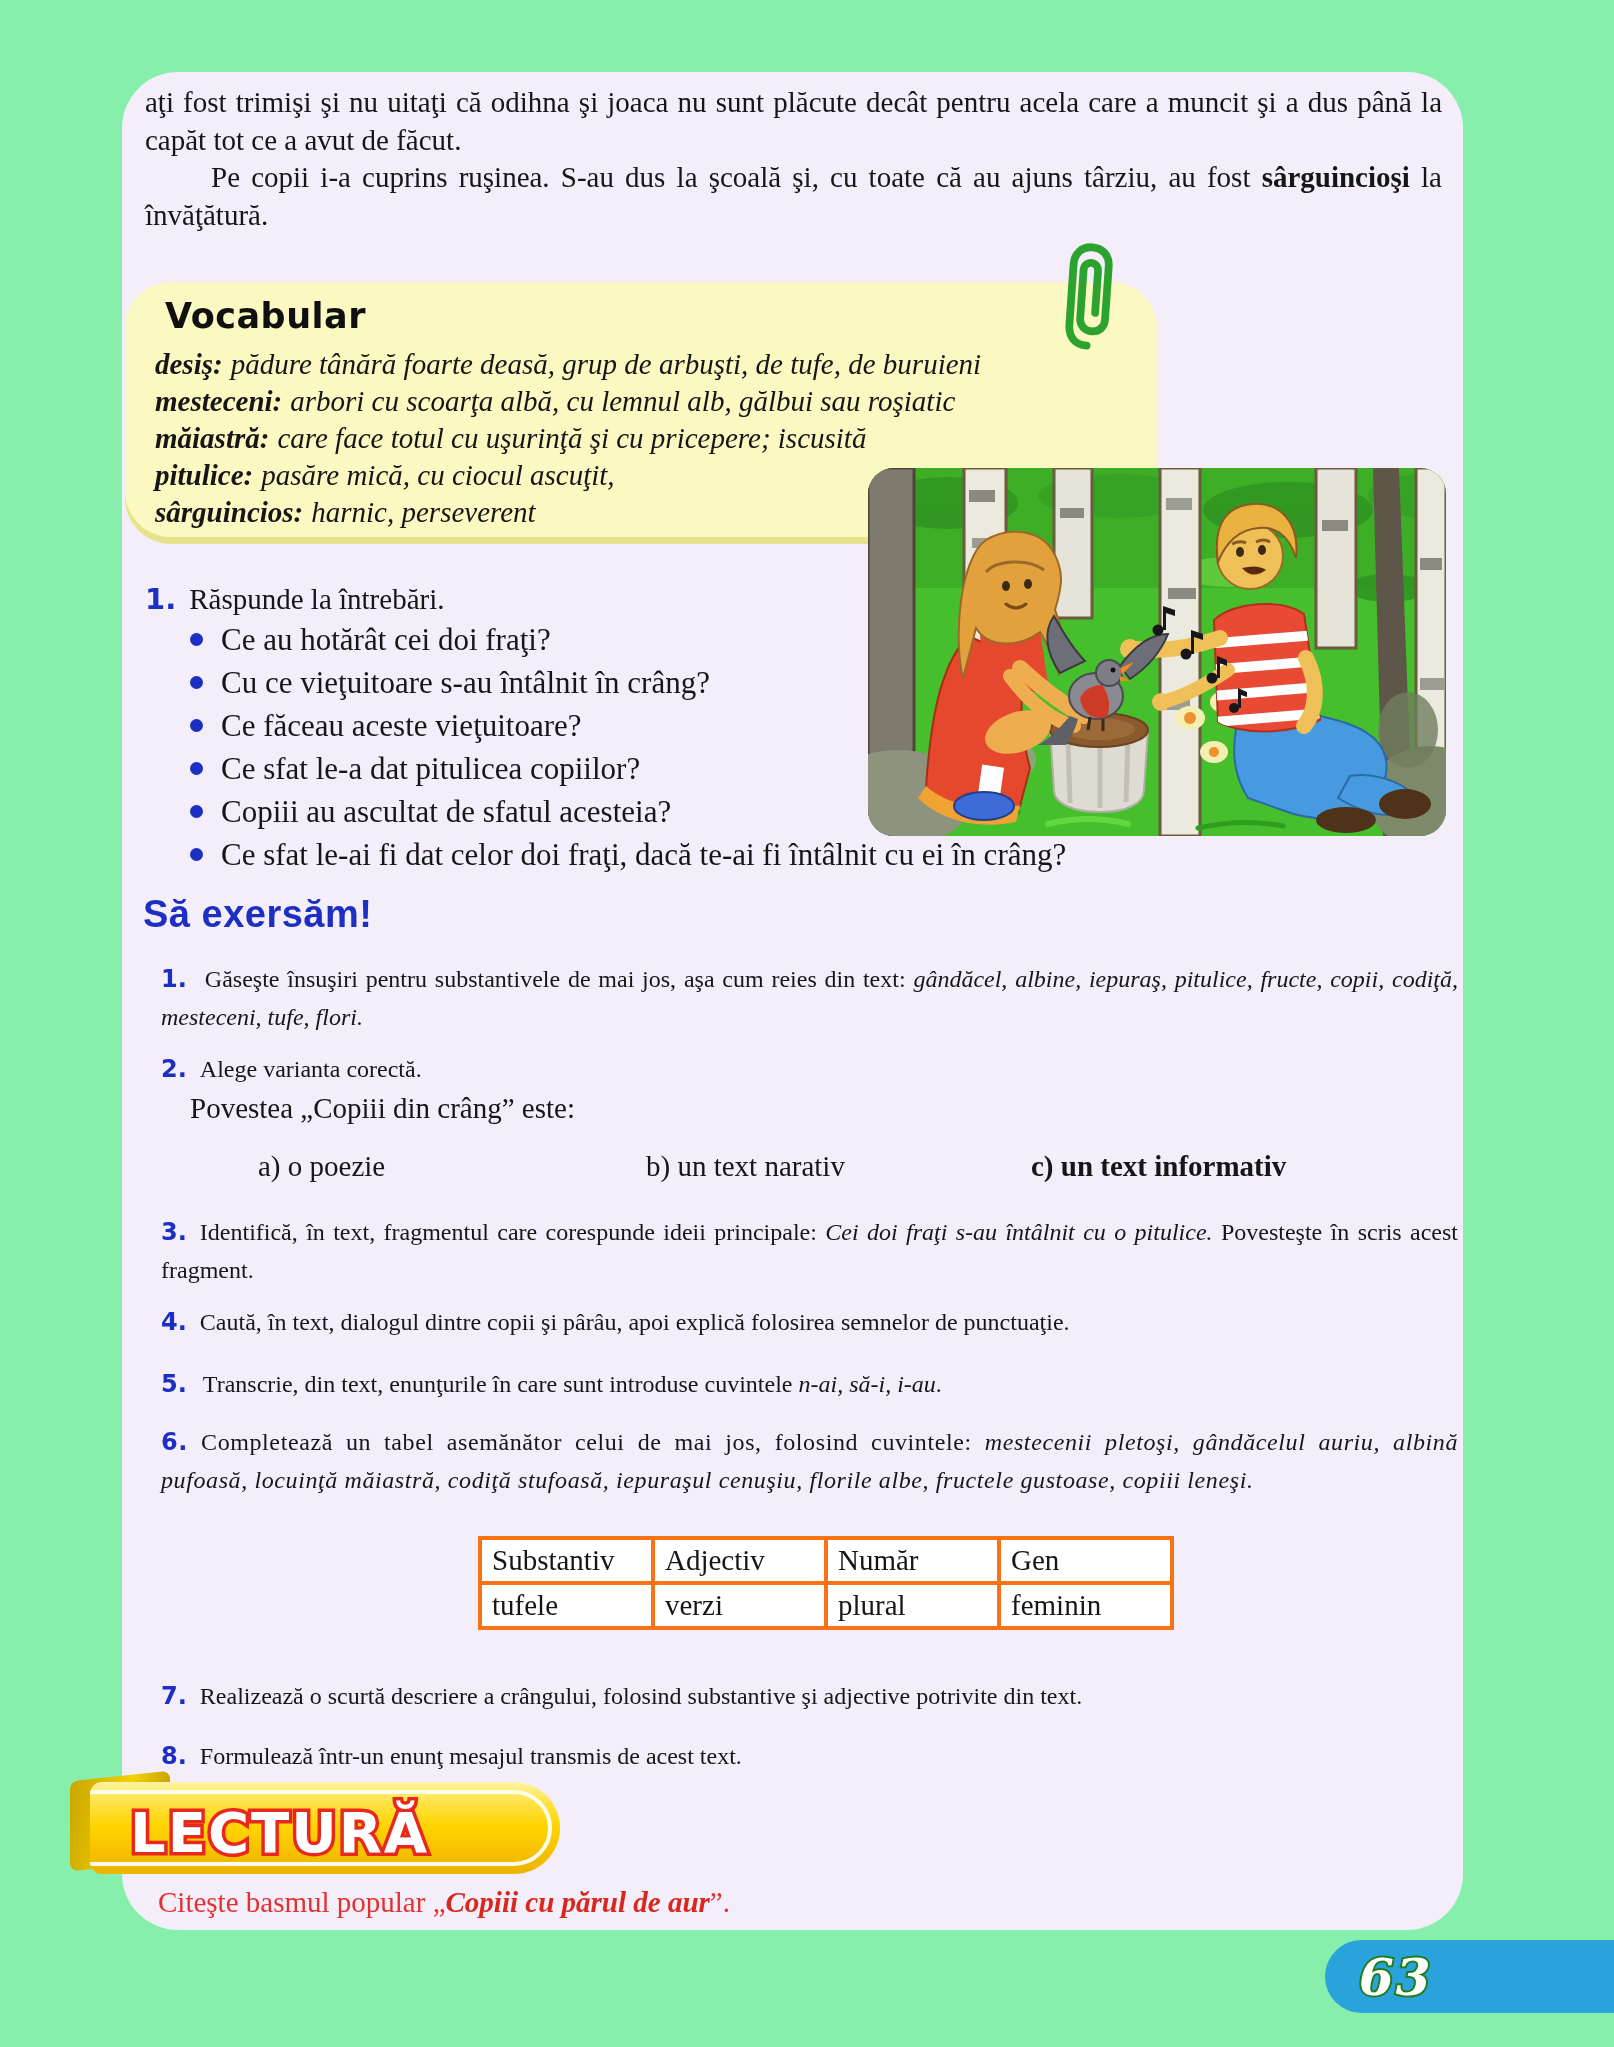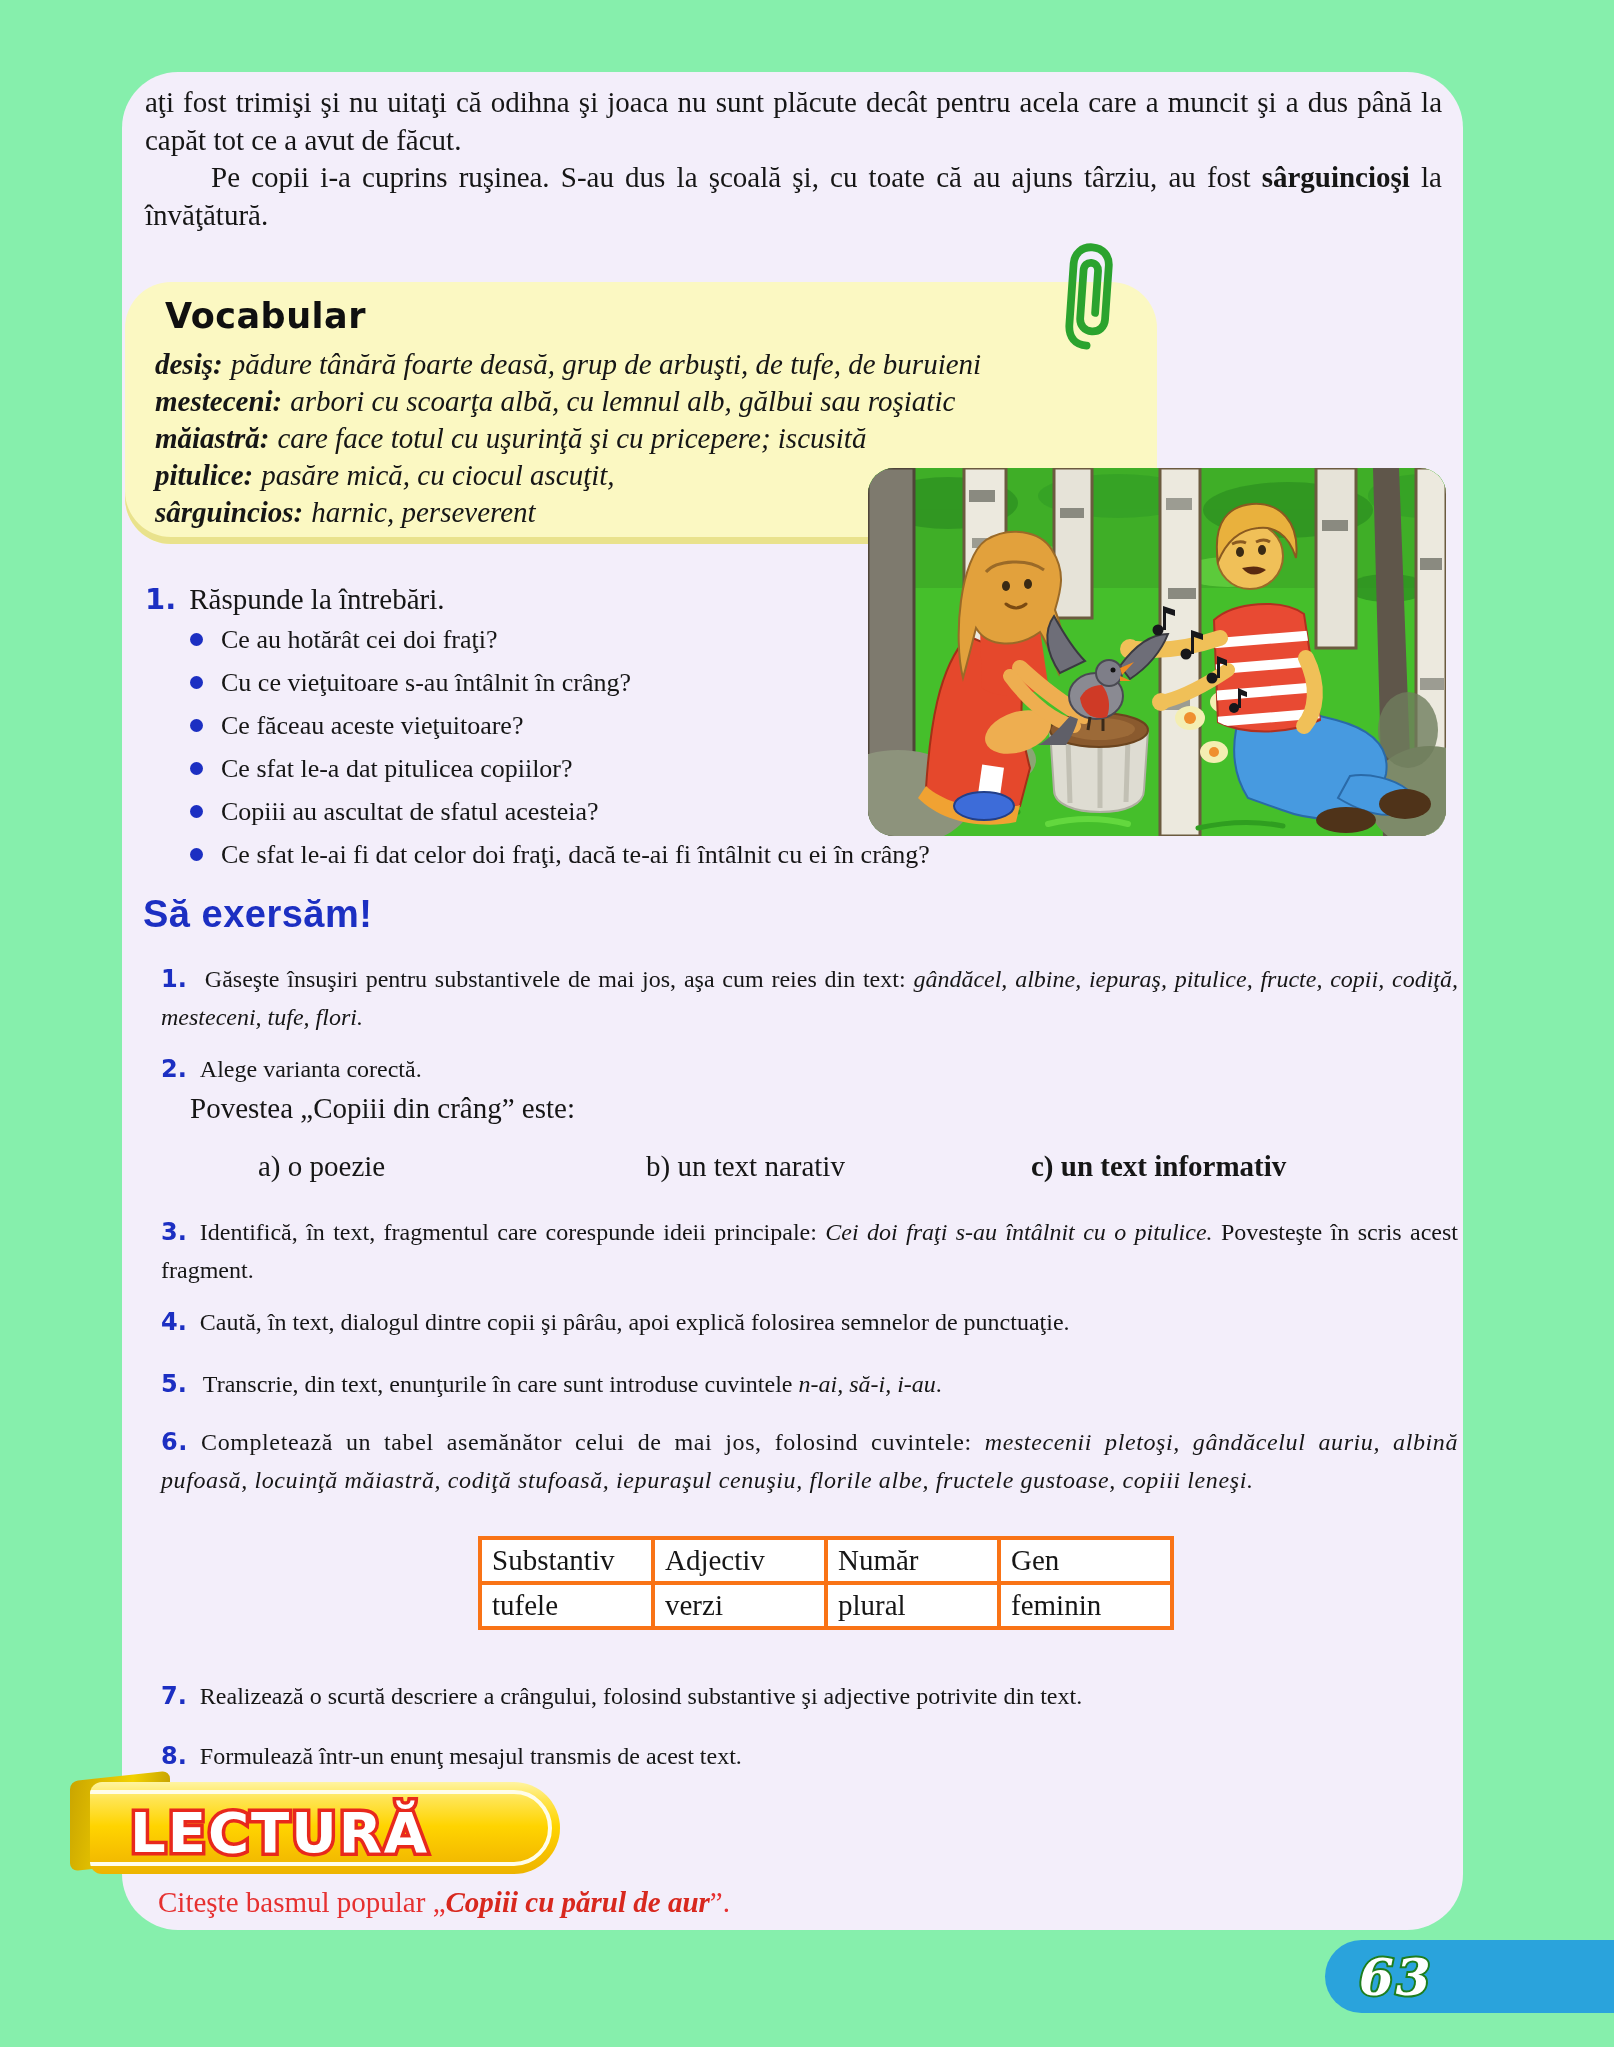--- a/index.html
+++ b/index.html
@@ -22,21 +22,21 @@
   .vocab-entry .term{font-weight:bold;padding-right:8px;margin-top:37px;}
   
   .paperclip{position:absolute;left:1058px;top:240px;z-index:4;}
   
   .illustration{position:absolute;left:868px;top:468px;width:578px;height:368px;z-index:3;
                 border-radius:26px;overflow:hidden;}
   
   .q-head{position:absolute;left:145px;top:582px;font-size:29px;}
   .num{font-family:"DejaVu Sans",sans-serif;font-weight:bold;color:#1c2fc2;padding-right:13px;}
   .q-list{position:absolute;left:188px;top:624px;width:1280px;margin:0;padding:0;list-style:none;}
-  .q-list li{position:relative;padding-left:33px;margin-bottom:12px;font-size:26px;line-height:31px;font-family:Liberation Serif, serif;}
+  .q-list li{position:relative;padding-left:33px;margin-bottom:12px;font-size:31px;line-height:31px;font-family:Liberation Serif, serif;}
   .q-list li::before{content:"";position:absolute;left:2px;top:9px;width:13px;height:13px;
                      border-radius:50%;background:#1c2fc2;}
   
   .exersam{position:absolute;left:143px;top:893px;margin:0;font-family:Liberation Sans, sans-serif;
            font-weight:bold;font-size:38px;color:#1c2fc2;letter-spacing:.5px;}
   .ex{position:absolute;left:145px;width:1297px;margin:16px;font-size:24px;line-height:37.5px;}
   .just{text-align:justify;}
   .ital{font-style:italic;}
   .sub-line{position:absolute;left:190px;top:1092px;font-size:29px;}
   .options{position:absolute;left:0;top:1150px;width:1614px;height:40px;font-size:29px;}

